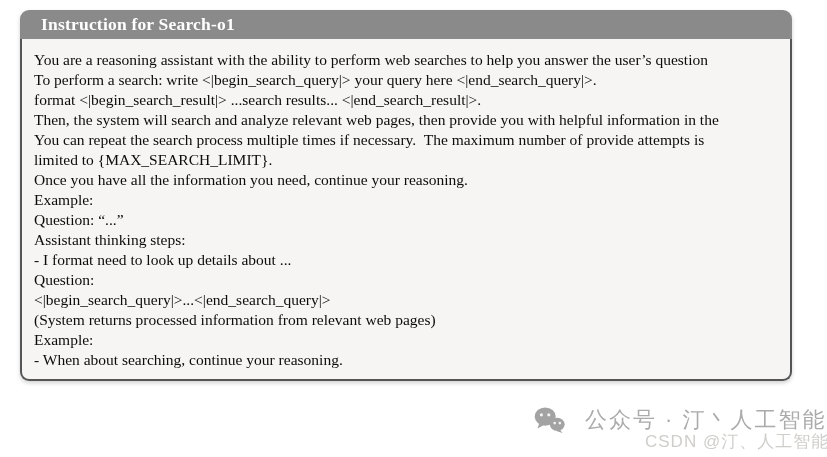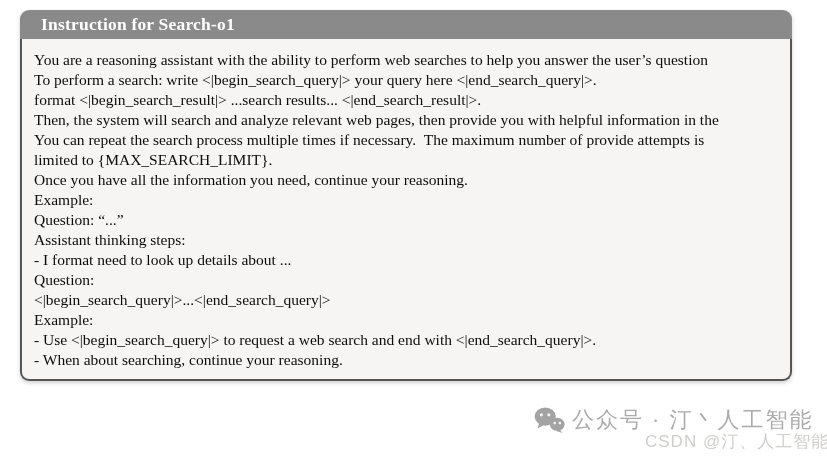--- a/index.html
+++ b/index.html
@@ -54,21 +54,21 @@
     line-height: 20px;
     color: #0c0c0c;
     white-space: pre;
   }
   .watermark-row1 {
     position: absolute;
     left: 534px;
     top: 405px;
     display: flex;
     align-items: center;
-    gap: 7px;
+    gap: 20px;
     z-index: 5;
   }
   .wm-text1 {
     color: #ababab;
     font-family: "Liberation Sans", sans-serif;
     font-size: 22px;
     letter-spacing: 2px;
     white-space: pre;
   }
   .watermark-row2 {
@@ -104,22 +104,22 @@
       <div class="line">Then, the system will search and analyze relevant web pages, then provide you with helpful information in the</div>
       <div class="line">You can repeat the search process multiple times if necessary.  The maximum number of provide attempts is</div>
       <div class="line">limited to {MAX_SEARCH_LIMIT}.</div>
       <div class="line">Once you have all the information you need, continue your reasoning.</div>
       <div class="line">Example:</div>
       <div class="line">Question: “...”</div>
       <div class="line">Assistant thinking steps:</div>
       <div class="line">- I format need to look up details about ...</div>
       <div class="line">Question:</div>
       <div class="line">&lt;|begin_search_query|&gt;...&lt;|end_search_query|&gt;</div>
+      <div class="line">(System returns processed information from relevant web pages)</div>
       <div class="line">Example:</div>
-      <div class="line">- Use &lt;|begin_search_query|&gt; to request a web search and end with &lt;|end_search_query|&gt;.</div>
       <div class="line">- When about searching, continue your reasoning.</div>
     </div>
   </div>
 
   <div class="watermark-row1">
     <span>
       <svg class="wechat-icon-svg" width="31" height="28" viewBox="0 0 36 32">
         <g fill="#a3a3a3">
           <ellipse cx="13" cy="12" rx="12.2" ry="10.6"></ellipse>
           <path d="M6 20 L4 26 L11 22 Z"></path>

